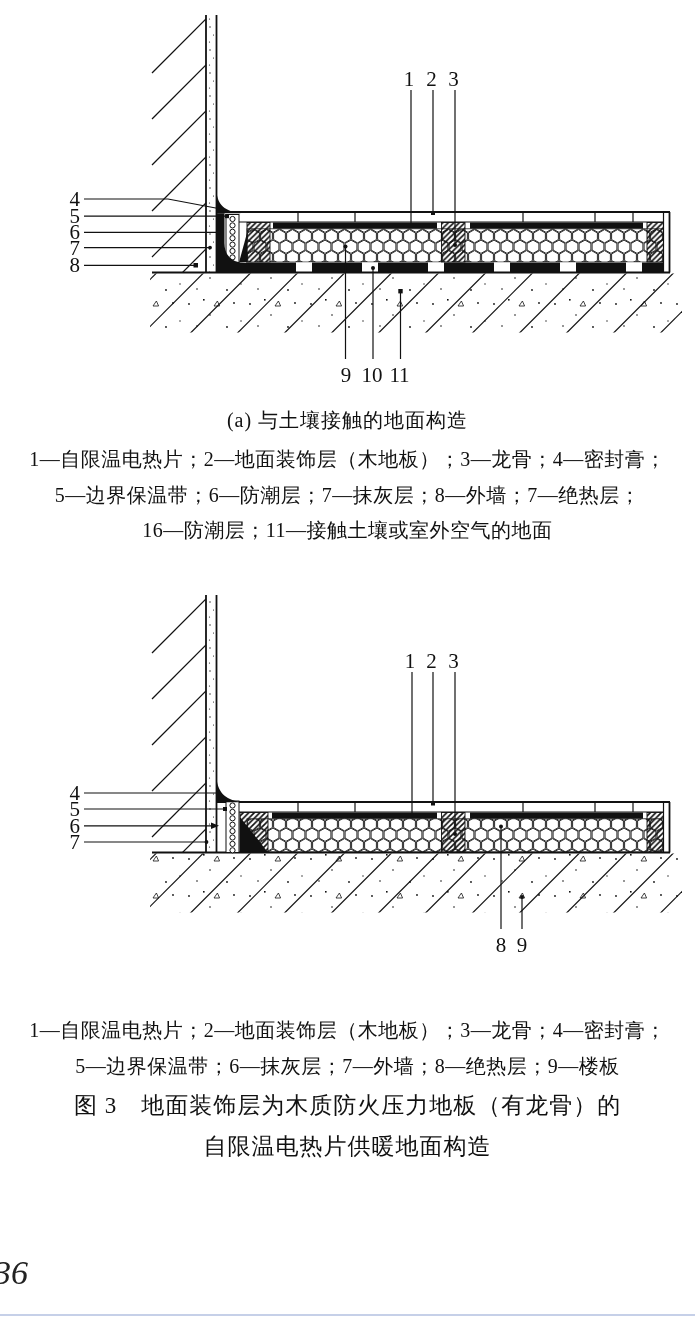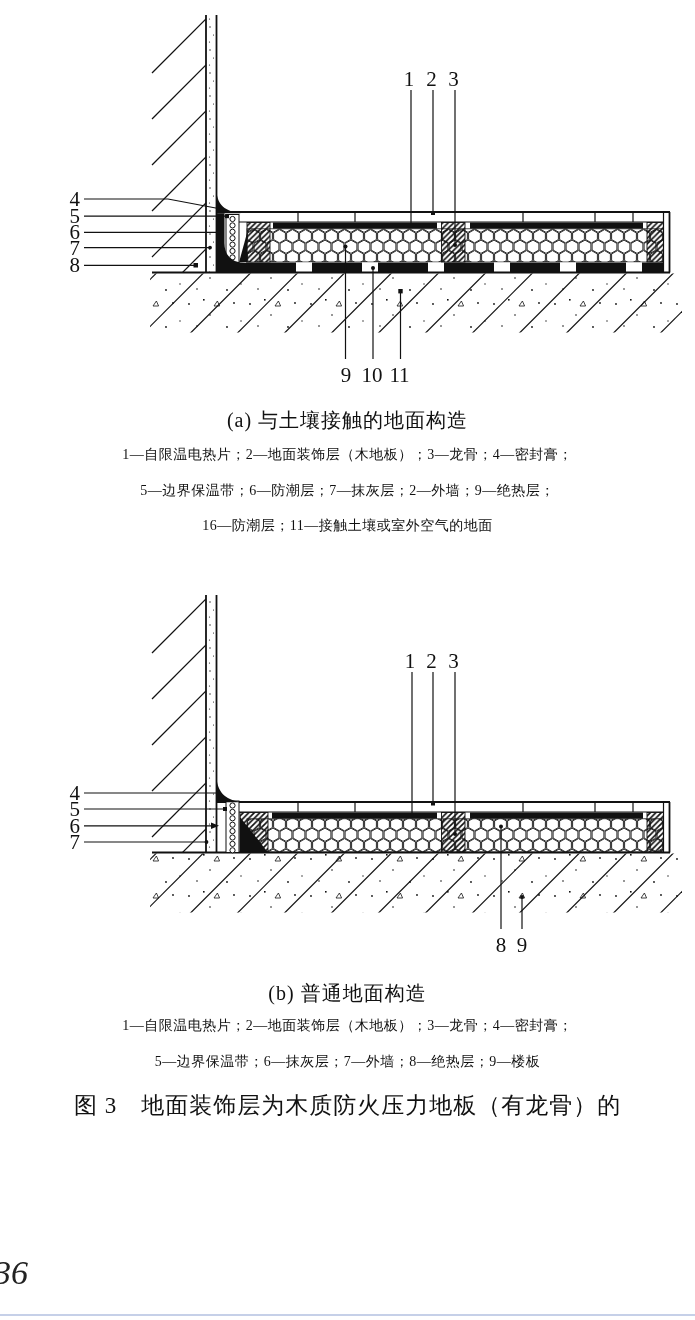--- a/index.html
+++ b/index.html
@@ -6,21 +6,21 @@
   .page{position:relative;width:695px;height:1320px;background:#ffffff;overflow:hidden;
         font-family:"Liberation Serif","DejaVu Serif",serif;color:#111;}
   svg{position:absolute;left:0;top:0;}
   .s1{stroke:#111;stroke-width:1.2;fill:none;}
   .s2{stroke:#111;stroke-width:1.8;fill:none;}
   .ink{fill:#111;stroke:none;}
   .cc{fill:#fff;stroke:#111;stroke-width:1;}
   .num{font:21px "Liberation Serif","DejaVu Serif",serif;fill:#111;}
   .txt{position:absolute;left:0;width:695px;text-align:center;white-space:nowrap;}
   .cap{font-size:20px;letter-spacing:1px;}
-  .leg{font-size:14px;letter-spacing:0.5px;}
+  .leg{font-size:20px;letter-spacing:0.5px;}
   .ttl{font-size:23px;font-weight:400;letter-spacing:1px;}
   .pageno{position:absolute;left:-6px;top:1254px;font-size:34px;font-style:italic;color:#222;}
   .bottomline{position:absolute;left:0;top:1314px;width:695px;height:2px;background:#bcc8e4;opacity:.85;}
 </style>
 </head>
 <body>
 
 <div class="page">
 
 <svg width="695" height="965" viewBox="0 0 695 965">
@@ -261,25 +261,25 @@
       <text class="num" x="80" y="833" text-anchor="end">6</text>
       <text class="num" x="80" y="849" text-anchor="end">7</text>
       <text class="num" x="501" y="952" text-anchor="middle">8</text>
       <text class="num" x="522" y="952" text-anchor="middle">9</text>
     </g>
   </g>
 </svg>
 
 <div class="txt cap" style="top:407px">(a) 与土壤接触的地面构造</div>
 <div class="txt leg" style="top:446px">1—自限温电热片；2—地面装饰层（木地板）；3—龙骨；4—密封膏；</div>
-<div class="txt leg" style="top:482px">5—边界保温带；6—防潮层；7—抹灰层；2—外墙；9—绝热层；</div>
+<div class="txt leg" style="top:482px">5—边界保温带；6—防潮层；7—抹灰层；8—外墙；7—绝热层；</div>
 <div class="txt leg" style="top:517px">16—防潮层；11—接触土壤或室外空气的地面</div>
 
-<div class="txt cap" style="top:980px">(b) 普通地面构造</div>
 <div class="txt leg" style="top:1017px">1—自限温电热片；2—地面装饰层（木地板）；3—龙骨；4—密封膏；</div>
 <div class="txt leg" style="top:1053px">5—边界保温带；6—抹灰层；7—外墙；8—绝热层；9—楼板</div>
 
 <div class="txt ttl" style="top:1090px">图 3　地面装饰层为木质防火压力地板（有龙骨）的</div>
+<div class="txt ttl" style="top:1131px">自限温电热片供暖地面构造</div>
 
 <div class="pageno">36</div>
 <div class="bottomline"></div>
 
 </div>
 
 </body></html>

